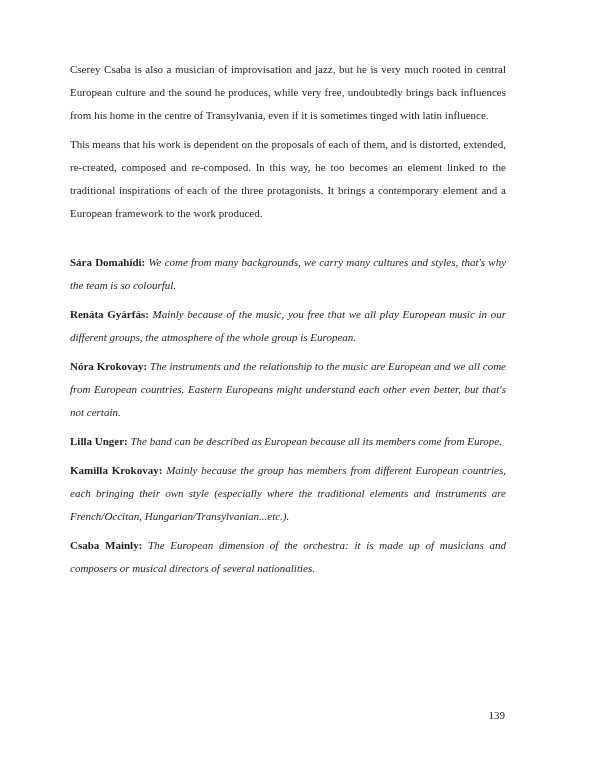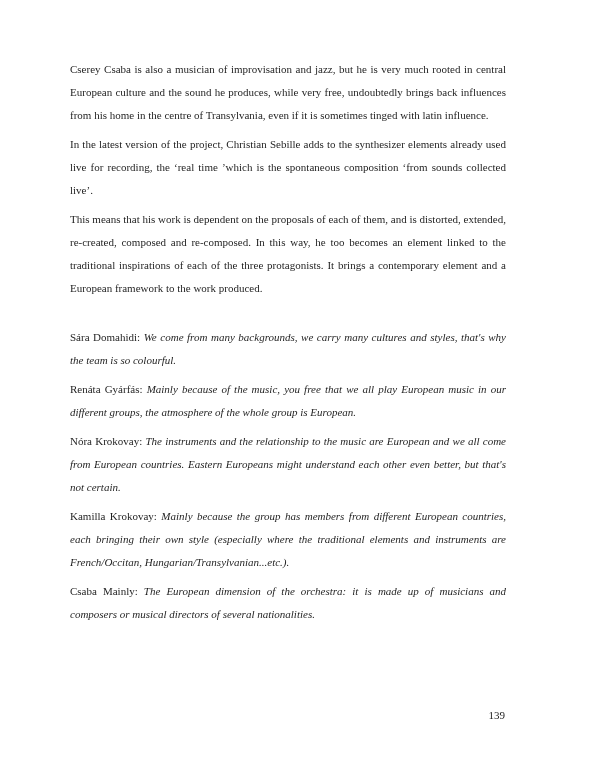--- a/index.html
+++ b/index.html
@@ -28,41 +28,41 @@
   .section-gap {
     height: 20px;
   }
   .quote-para {
     margin: 0 0 6px 0;
     text-align: justify;
     text-justify: inter-word;
   }
   .speaker {
     font-style: normal;
+    font-weight: bold;
   }
   .quote-text {
     font-style: italic;
   }
   .page-number {
     position: absolute;
     top: 704px;
     right: 71px;
     font-size: 11px;
     line-height: 23px;
     color: #1f1f1f;
   }
 </style>
 </head>
 <body>
 
 <div class="page">
 
   <p class="para">Cserey Csaba is also a musician of improvisation and jazz, but he is very much rooted in central European culture and the sound he produces, while very free, undoubtedly brings back influences from his home in the centre of Transylvania, even if it is sometimes tinged with latin influence.</p>
 
-  <p class="para">In the latest version of the project, Christian Sebille adds to the synthesizer elements already used live for recording, the ‘real time ’which is the spontaneous composition ‘from sounds collected live’.</p>
 
 
   <p class="para">This means that his work is dependent on the proposals of each of them, and is distorted, extended, re-created, composed and re-composed. In this way, he too becomes an element linked to the traditional inspirations of each of the three protagonists. It brings a contemporary element and a European framework to the work produced.</p>
 
   <div class="section-gap"></div>
 
   <p class="quote-para">
     <span class="speaker">Sára Domahidi:</span>
     <span class="quote-text">We come from many backgrounds, we carry many cultures and styles, that's why the team is so colourful.</span>
   </p>
@@ -70,20 +70,24 @@
   <p class="quote-para">
     <span class="speaker">Renáta Gyárfás:</span>
     <span class="quote-text">Mainly because of the music, you free that we all play European music in our different groups, the atmosphere of the whole group is European.</span>
   </p>
 
   <p class="quote-para">
     <span class="speaker">Nóra Krokovay:</span>
     <span class="quote-text">The instruments and the relationship to the music are European and we all come from European countries. Eastern Europeans might understand each other even better, but that's not certain.</span>
   </p>
 
+  <p class="quote-para">
+    <span class="speaker">Lilla Unger:</span>
+    <span class="quote-text">The band can be described as European because all its members come from Europe.</span>
+  </p>
 
   <p class="quote-para">
     <span class="speaker">Kamilla Krokovay:</span>
     <span class="quote-text">Mainly because the group has members from different European countries, each bringing their own style (especially where the traditional elements and instruments are French/Occitan, Hungarian/Transylvanian...etc.).</span>
   </p>
 
   <p class="quote-para">
     <span class="speaker">Csaba Mainly:</span>
     <span class="quote-text">The European dimension of the orchestra: it is made up of musicians and composers or musical directors of several nationalities.</span>
   </p>

